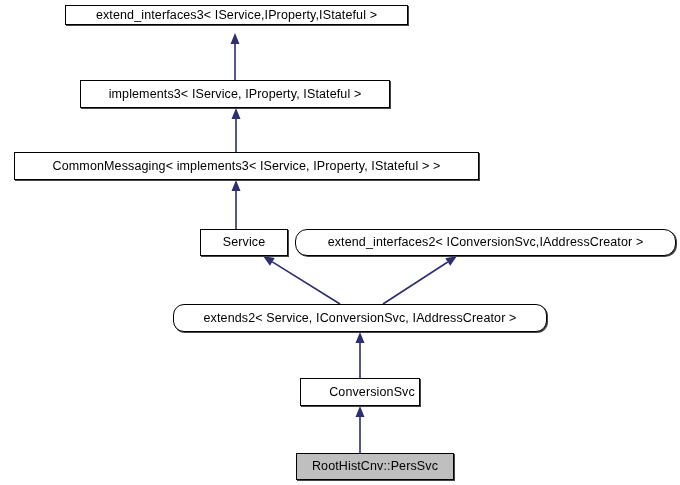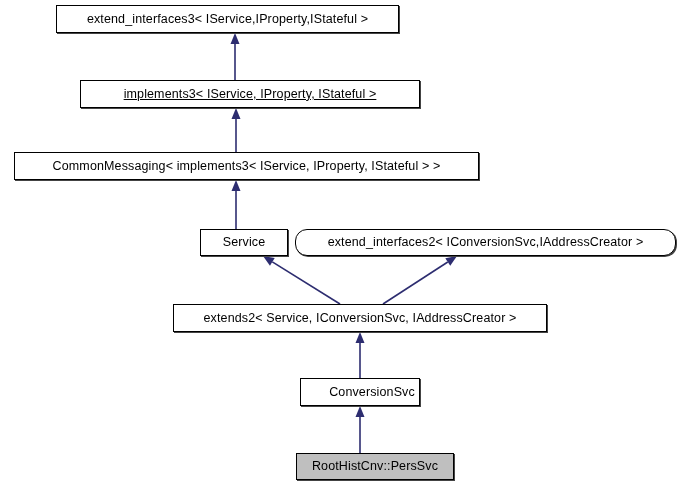--- a/index.html
+++ b/index.html
@@ -77,36 +77,36 @@
       <g>
         <line x1="360" y1="378" x2="360" y2="343" stroke="#2d2d70" stroke-width="1.6"></line>
         <polygon points="360,332 364.5,343 355.5,343" fill="#2d2d70"></polygon>
       </g>
       <g>
         <line x1="360" y1="453" x2="360" y2="417" stroke="#2d2d70" stroke-width="1.6"></line>
         <polygon points="360,406 364.5,417 355.5,417" fill="#2d2d70"></polygon>
       </g>
     </svg>
   <div id="node-layer">
-      <div class="uml-node" style="left: 56px; top: 5px; width: 343px; height: 28px;">
+      <div class="uml-node" style="left: 65px; top: 5px; width: 343px; height: 20px;">
         <span class="node-label">extend_interfaces3&lt; IService,IProperty,IStateful &gt;</span>
       </div>
-      <div class="uml-node" style="left: 80px; top: 80px; width: 340px; height: 28px; text-decoration: underline;">
+      <div class="uml-node" style="left: 80px; top: 80px; width: 310px; height: 28px;">
         <span class="node-label">implements3&lt; IService, IProperty, IStateful &gt;</span>
       </div>
       <div class="uml-node" style="left: 14px; top: 152px; width: 465px; height: 28px;">
         <span class="node-label">CommonMessaging&lt; implements3&lt; IService, IProperty, IStateful &gt; &gt;</span>
       </div>
       <div class="uml-node" style="left: 200px; top: 229px; width: 88px; height: 27px;">
         <span class="node-label">Service</span>
       </div>
       <div class="uml-node" style="left: 295px; top: 229px; width: 381px; height: 27px; border-radius: 12px;">
         <span class="node-label">extend_interfaces2&lt; IConversionSvc,IAddressCreator &gt;</span>
       </div>
-      <div class="uml-node" style="left: 173px; top: 304px; width: 374px; height: 28px;">
+      <div class="uml-node" style="left: 173px; top: 304px; width: 374px; height: 28px; border-radius: 11px;">
         <span class="node-label">extends2&lt; Service, IConversionSvc, IAddressCreator &gt;</span>
       </div>
       <div class="uml-node" style="left: 300px; top: 378px; width: 120px; height: 28px; padding-left: 24px;">
         <span class="node-label">ConversionSvc</span>
       </div>
       <div class="uml-node highlight" style="left: 296px; top: 453px; width: 158px; height: 27px;">
         <span class="node-label">RootHistCnv::PersSvc</span>
       </div>
     </div>
 </div>

